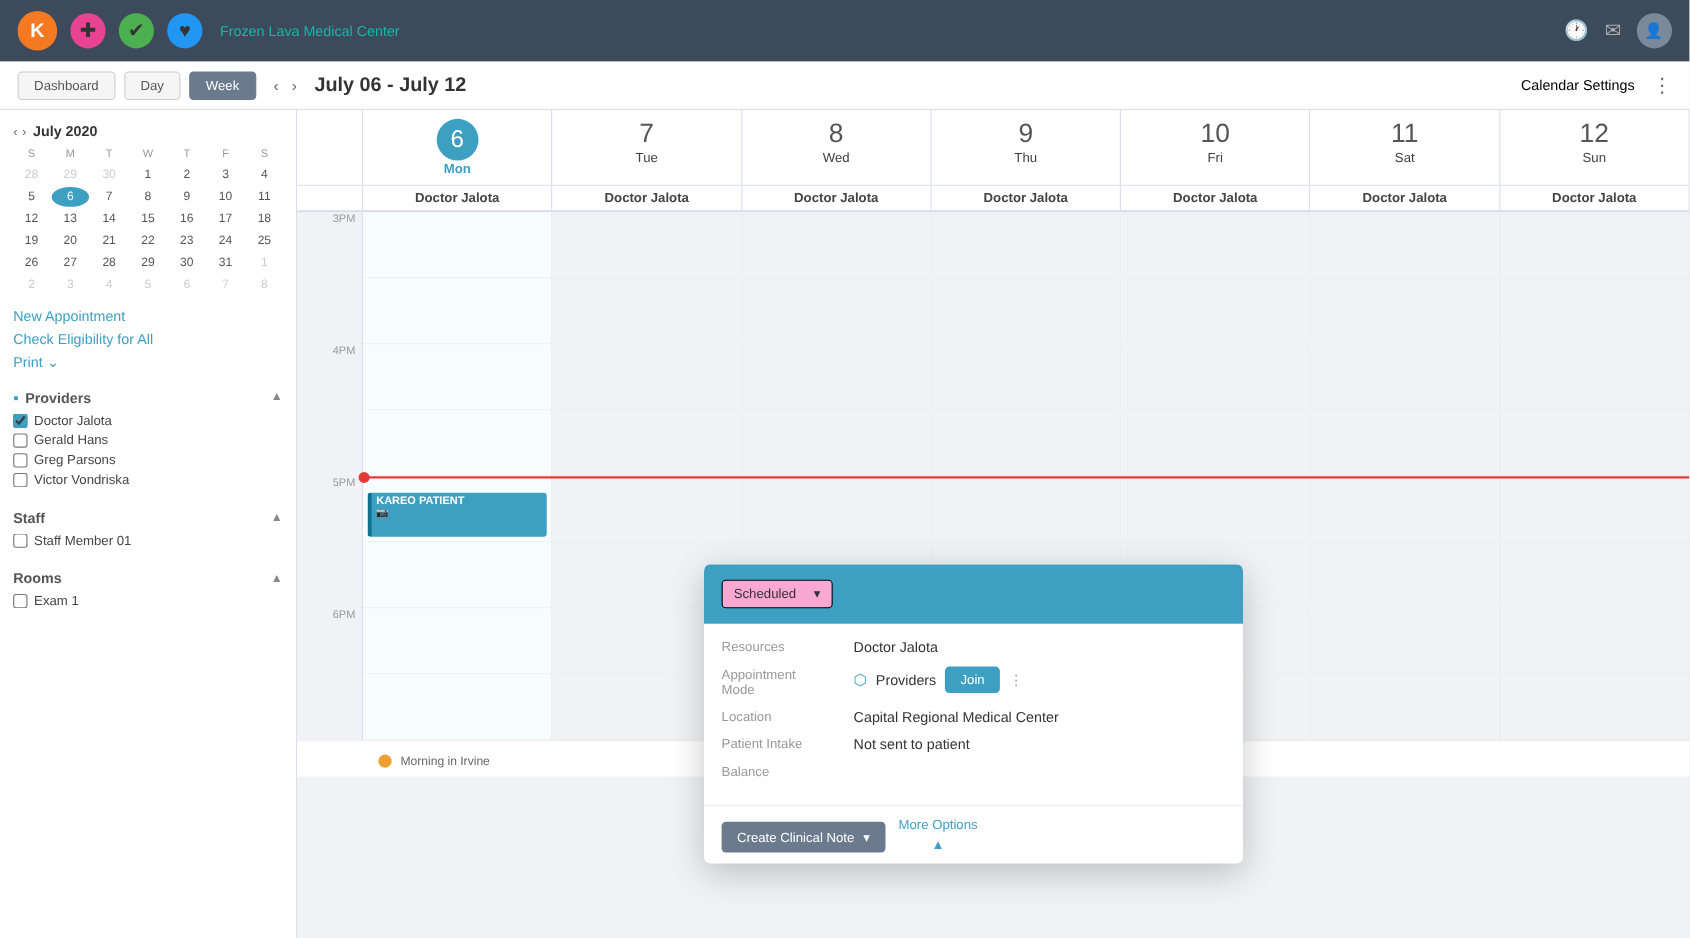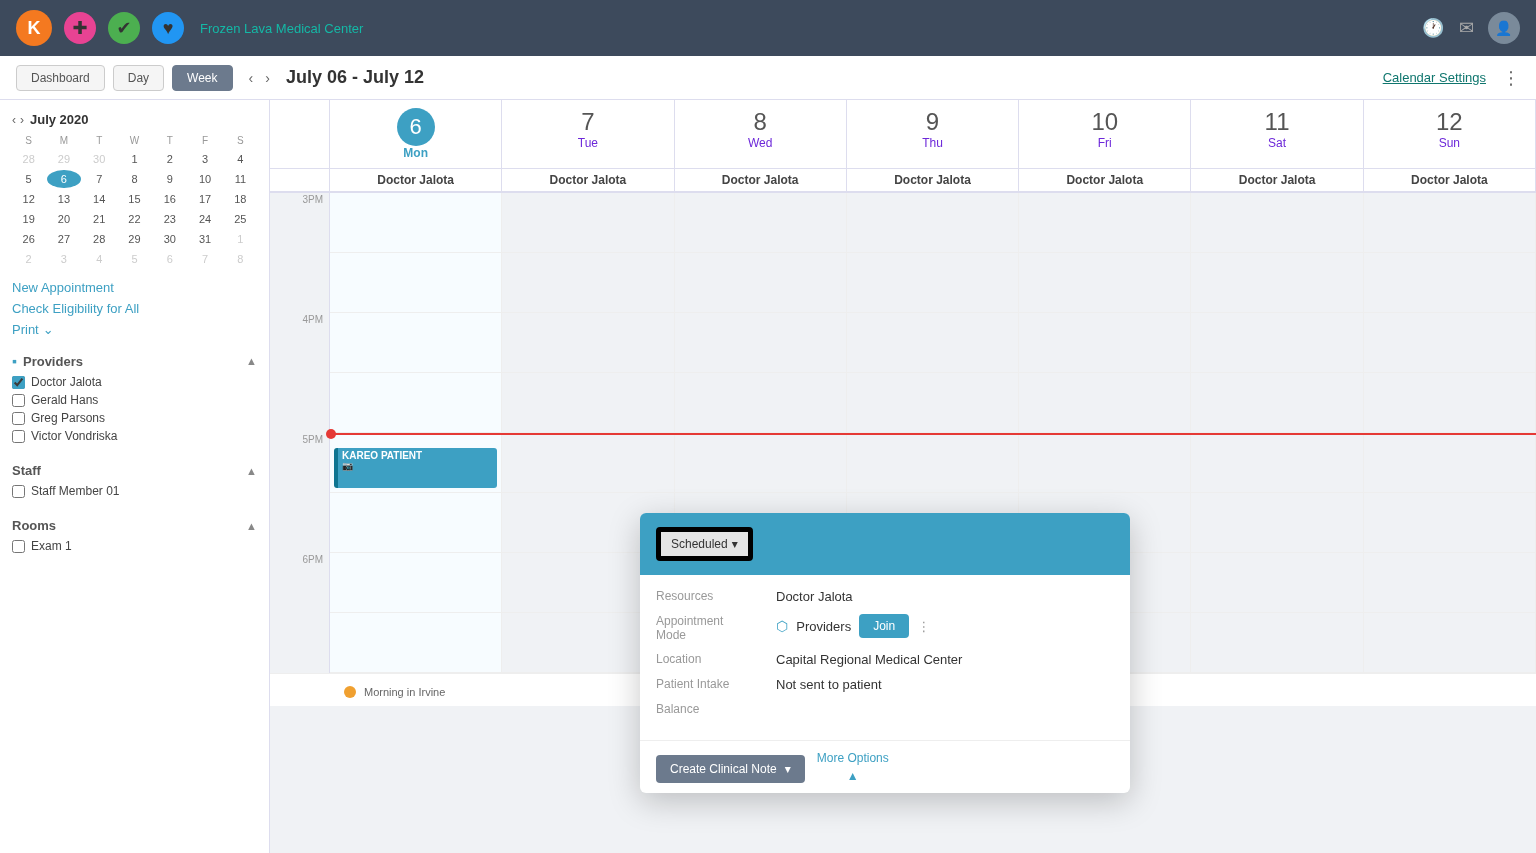--- a/index.html
+++ b/index.html
@@ -54,21 +54,21 @@
       color: #555;
     }
     .tab-btn.active {
       background: #6c7a8d;
       color: white;
       border-color: #6c7a8d;
     }
     .nav-arrows { display: flex; gap: 4px; margin-left: 4px; }
     .nav-arrow { cursor: pointer; font-size: 14px; color: #666; background: none; border: none; padding: 0 4px; }
     .week-range { font-weight: bold; font-size: 18px; color: #333; margin-left: 4px; }
-    .cal-settings { margin-left: auto; color: #0f766e; font-size: 13px; cursor: pointer; text-decoration: underline; }
+    .cal-settings { margin-left: auto; color: #000000; font-size: 13px; cursor: pointer; }
     .more-dots { color: #666; font-size: 18px; cursor: pointer; margin-left: 8px; }
 
     
     .main-layout {
       display: flex;
       height: calc(853px - 100px);
     }
 
     
     .sidebar {
@@ -119,21 +119,21 @@
       background: #fff;
     }
     .cal-time-gutter { border-right: 1px solid #dde; }
     .cal-day-header {
       padding: 8px 6px;
       text-align: center;
       border-right: 1px solid #dde;
       font-size: 12px;
     }
     .cal-day-header .day-num { font-size: 24px; font-weight: 300; color: #555; }
-    .cal-day-header .day-name { font-size: 12px; color: #6d28d9; font-weight: 500; }
+    .cal-day-header .day-name { font-size: 12px; color: #404040; font-weight: 500; }
     .cal-day-header.today-col .day-num {
       background: #3da0c3;
       color: white;
       border-radius: 50%;
       width: 38px;
       height: 38px;
       display: inline-flex;
       align-items: center;
       justify-content: center;
       font-size: 22px;
@@ -232,29 +232,29 @@
       background: #3da0c3;
       padding: 14px 16px;
       display: flex;
       align-items: flex-start;
       justify-content: space-between;
     }
     .popup-time { color: white; font-size: 18px; font-weight: 600; }
     .popup-patient { color: white; font-size: 13px; margin-top: 3px; }
     .popup-patient strong { text-transform: uppercase; }
     .status-badge {
-      background: #e5e5e5;
-      border: 5px solid #000000;
+      background: #f9a8d4;
+      border: 1px solid #000000;
       border-radius: 4px;
       padding: 5px 10px;
       font-size: 12px;
       color: #333;
       display: flex;
       align-items: center;
-      gap: 4px;
+      gap: 16px;
       cursor: pointer;
       white-space: nowrap;
     }
     .popup-body { padding: 14px 16px; }
     .popup-row {
       display: flex;
       align-items: flex-start;
       margin-bottom: 10px;
       font-size: 13px;
     }

